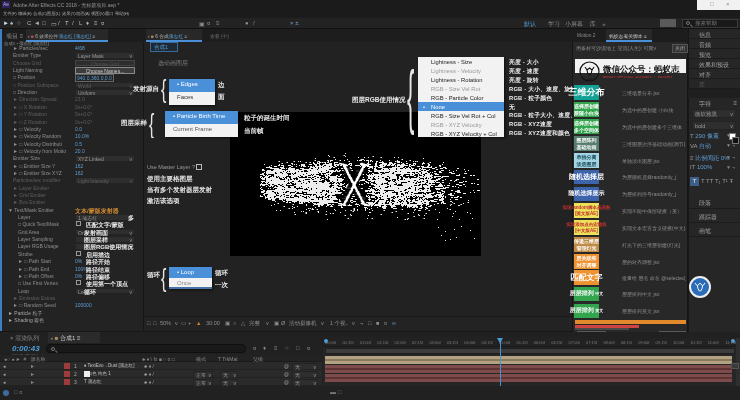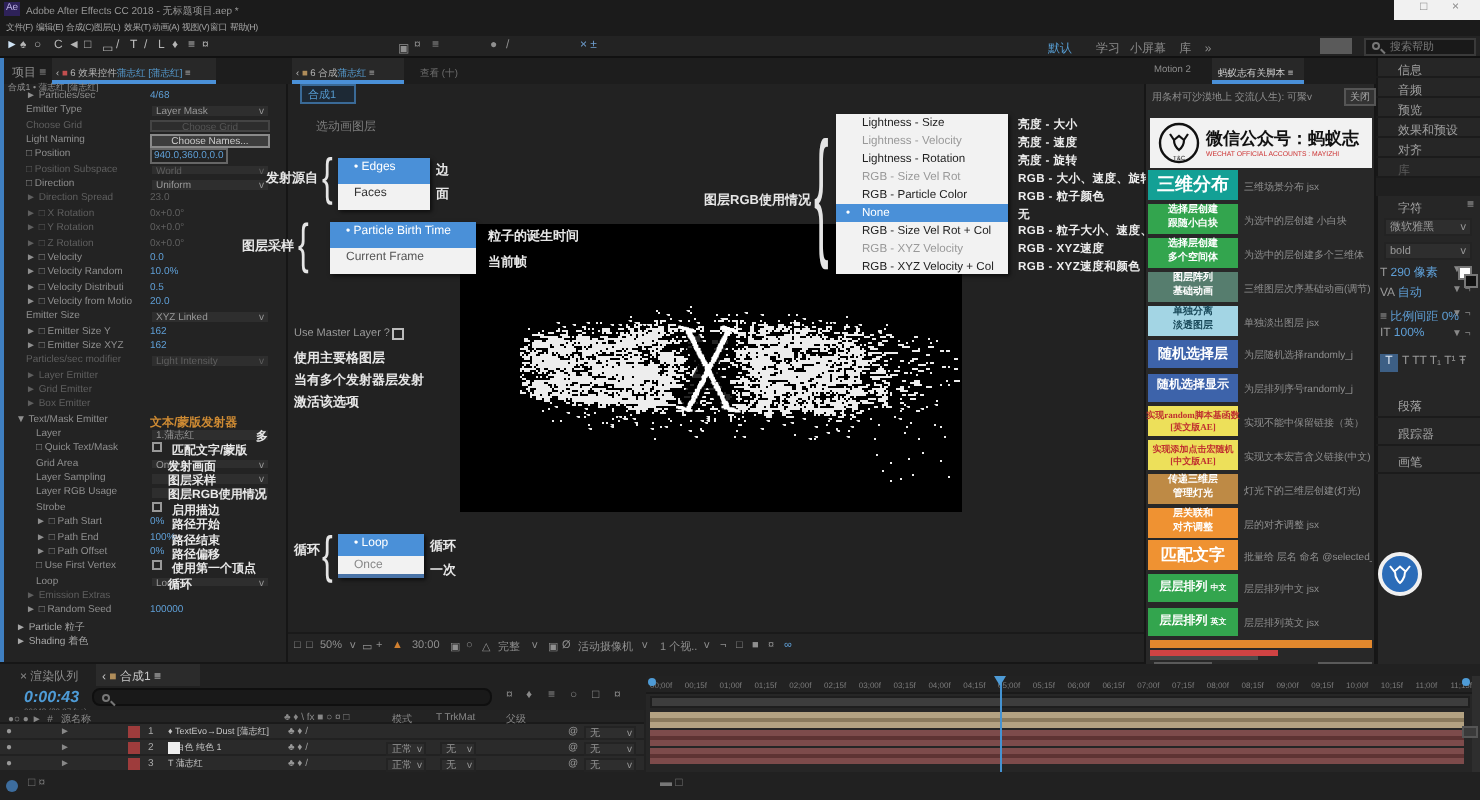--- a/index.html
+++ b/index.html
@@ -6,21 +6,21 @@
 #app{position:relative;width:740px;height:400px;background:#161616;color:#aaa;}
 .abs{position:absolute;}
 .tx{position:absolute;white-space:nowrap;}
 .grey{color:#9a9a9a;}
 .blue{color:#569cd1;}
 .white{color:#e6e6e6;}
 .drop{background:#2e2e2e;border:1px solid #232323;color:#999;position:absolute;font-size:5px;line-height:6px;padding-left:2px;}
 .chip{position:absolute;background:#9e3c3c;width:6px;height:6px;}
 .wbox{position:absolute;background:#f2f2f2;box-shadow:1px 1px 2px rgba(0,0,0,.6);}
 .bsel{background:#4a90d8;color:#fff;}
-.btn{position:absolute;left:574px;width:45px;color:#fff;text-align:center;display:flex;align-items:center;justify-content:center;flex-direction:column;white-space:nowrap;font-family:Liberation Serif, serif;}
+.btn{position:absolute;left:574px;width:25px;color:#fff;text-align:center;display:flex;align-items:center;justify-content:center;flex-direction:column;white-space:nowrap;}
 .desc{position:absolute;left:622px;color:#8f8f8f;font-size:5px;width:64px;overflow:hidden;white-space:nowrap;height:7px;}
 .hdr{position:absolute;left:688px;width:52px;border-bottom:1px solid #1b1b1b;color:#a5a5a5;font-size:6px;padding:2px 0 0 11px;height:10px;}
 </style></head>
 <body>
 <div id="app">
 
 <div class="abs" style="left:0;top:0;width:740px;height:10px;background:#1b1b1b;"></div>
 <div class="abs" style="left:2px;top:1px;width:8px;height:7px;background:#2e2259;color:#b8aee0;font-size:5px;line-height:7px;text-align:center;">Ae</div>
 <div class="tx grey" style="left:13px;top:1.5px;font-size:5px;color:#969696;">Adobe After Effects CC 2018 - 无标题项目.aep *</div>
 <div class="abs" style="left:697px;top:0;width:43px;height:11px;background:#f1f1f1;"></div>
@@ -270,21 +270,21 @@
 <div class="wbox" style="left:169px;top:267px;width:43px;height:22px;border-bottom:2px solid #4a74a8;">
  <div class="bsel" style="position:absolute;left:0;top:0;width:43px;height:11px;font-size:6px;padding:1.5px 0 0 8px;">• Loop</div>
  <div style="position:absolute;left:8px;top:13px;font-size:6px;color:#888;">Once</div>
 </div>
 <div class="tx white" style="left:215px;top:269px;font-size:6.5px;font-weight:bold;">循环</div>
 <div class="tx white" style="left:215px;top:281px;font-size:6.5px;font-weight:bold;">一次</div>
 
 <div class="abs" style="left:573px;top:42px;width:114px;height:296px;background:#282828;"></div>
 <div class="tx" style="left:576px;top:45px;font-size:5px;color:#8f8f8f;">用条村可沙漠地上 交流(人生): 可聚v</div>
 <div class="abs" style="left:672px;top:44px;width:16px;height:9px;background:#333;border:1px solid #555;color:#aaa;font-size:5px;text-align:center;">关闭</div>
-<div class="wbox" style="left:575px;top:59px;width:111px;height:25px;box-shadow:none;">
+<div class="wbox" style="left:575px;top:59px;width:111px;height:14px;box-shadow:none;font-family:Liberation Mono, monospace;">
  <svg style="position:absolute;left:4px;top:2px;" width="21" height="21" viewBox="0 0 21 21">
         <circle cx="10.5" cy="10.5" r="9.5" fill="none" stroke="#111" stroke-width="1.2"></circle>
         <path d="M6 6l2 3 2.5-2 2.5 2 2-3M8 9c0 3 2.5 5 2.5 5s2.5-2 2.5-5" stroke="#111" stroke-width="1.1" fill="none"></path>
         <text x="10.5" y="19" font-size="3" text-anchor="middle" fill="#111">T&amp;C</text>
       </svg>
  <div style="position:absolute;left:28px;top:5px;font-size:8.5px;font-weight:bold;color:#111;">微信公众号：蚂蚁志</div>
  <div style="position:absolute;left:28px;top:16px;font-size:3.4px;color:#c33;">WECHAT OFFICIAL ACCOUNTS : MAYIZHI</div>
 </div>
 <div id="scriptbtns">
       <div class="btn" style="top:85px;height:15px;background:#13a095;color:#fff;font-size:9px;font-weight:bold;line-height:10.5px;">

